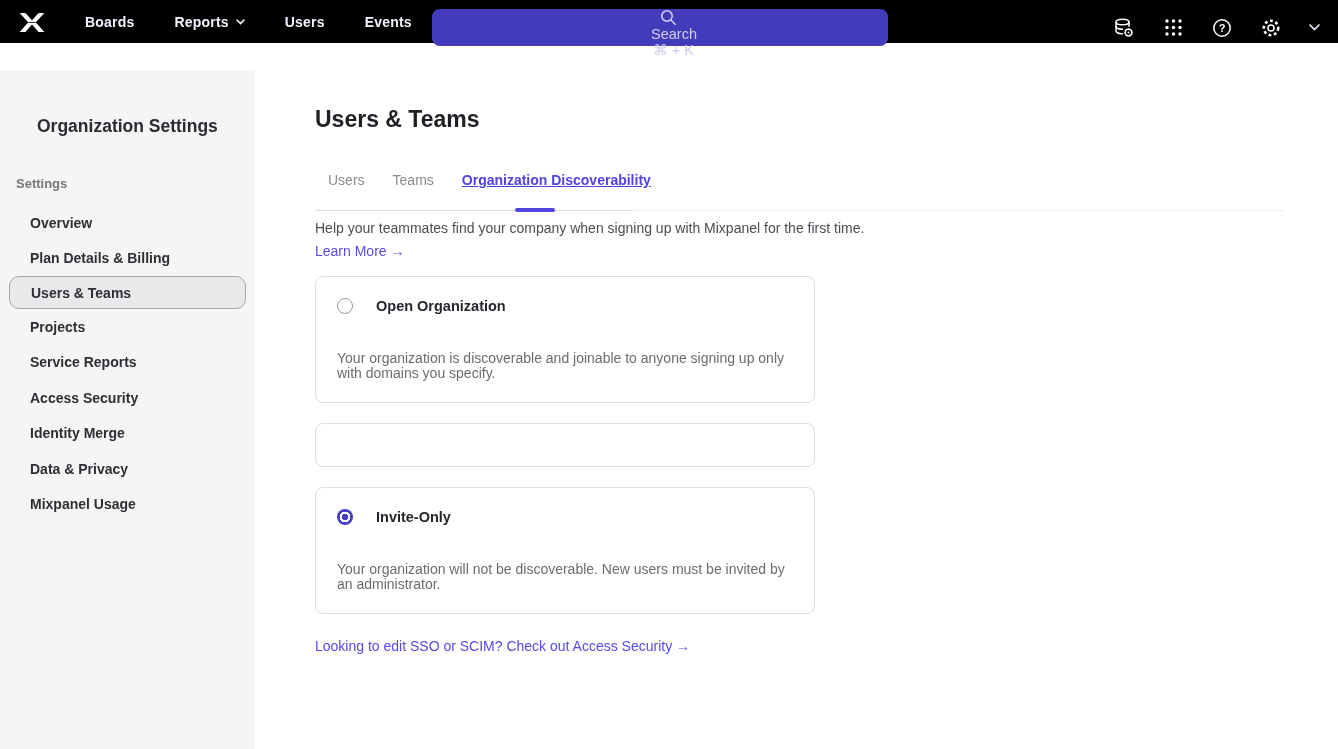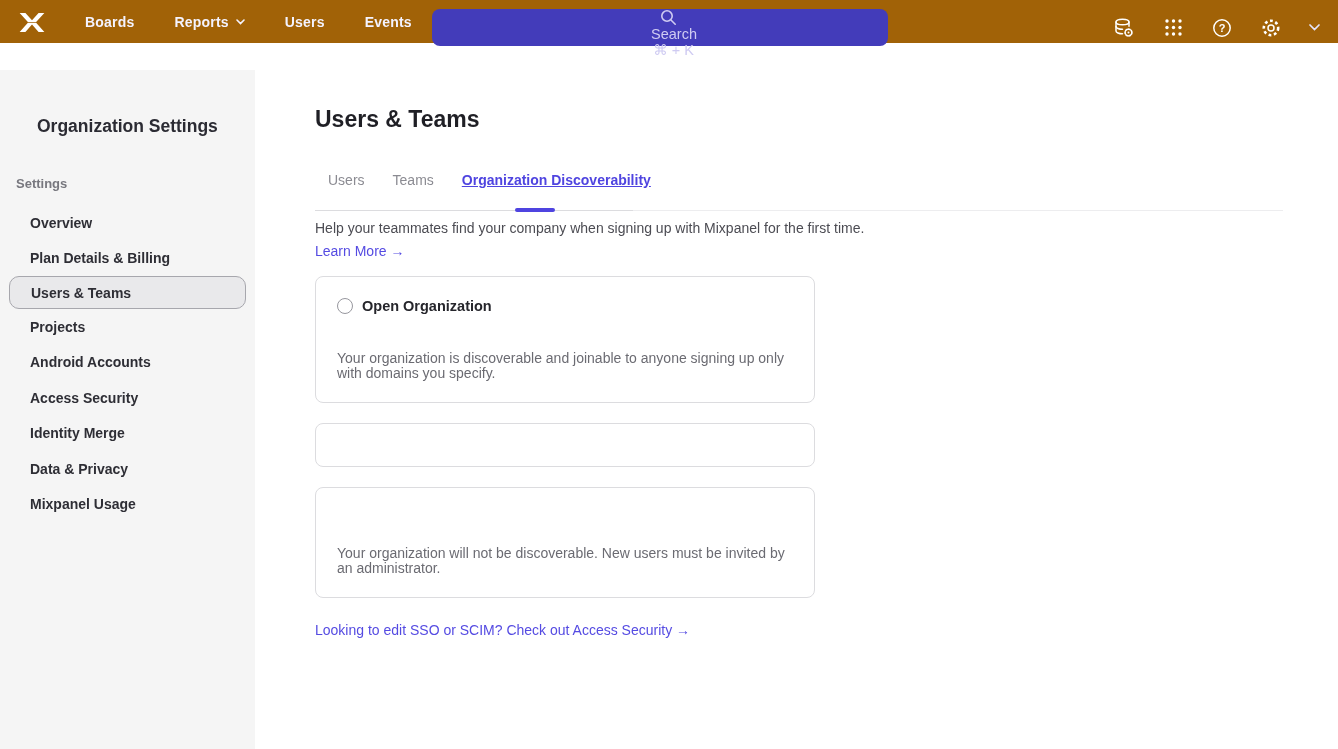--- a/index.html
+++ b/index.html
@@ -1,21 +1,21 @@
 <!DOCTYPE html>
 <html><head>
 <meta charset="utf-8">
 <style>
   * { margin:0; padding:0; box-sizing:border-box; }
   html,body { width:1338px; height:749px; overflow:hidden; background:#fff;
     font-family:"Liberation Sans", sans-serif; }
 
   
   .topnav { position:absolute; top:0; left:0; width:1338px; height:43px;
-    background:#a16207; display:flex; align-items:center; color:#fff; z-index:5; }
+    background:#000000; display:flex; align-items:center; color:#fff; z-index:5; }
   .logo { margin-left:17px; width:30px; height:26px; display:flex; align-items:center; justify-content:center; cursor:pointer; }
   .nav-links { display:flex; align-items:center; gap:40px; margin-left:38px; }
   .nav-link { font-size:14px; font-weight:600; color:#f4f3ff; letter-spacing:.2px;
     display:flex; align-items:center; gap:7px; cursor:pointer; }
   .search { position:absolute; left:432px; top:9px; width:456px; height:37px;
     background:#433cba; border-radius:8px; display:flex; align-items:center;
     padding-left:17px; cursor:text;flex-direction:column; }
   .search-label { color:#cfcbf2; font-size:14.5px; margin-left:11px; }
   .search-shortcut { color:#cfcbf2; font-size:14.5px; margin-left:10px; }
   .nav-right { position:absolute; right:18px; top:0; height:55px;
@@ -54,21 +54,21 @@
     text-decoration:none; cursor:pointer; }
 
   .option-card { margin-top:16px; width:500px; border:1px solid #dcdcdf;
     border-radius:8px; background:#fff; padding:21px 20px 21px 21px; }
   .option-card + .option-card { margin-top:20px; }
   .option-head { display:flex; align-items:center; cursor:pointer; }
   .radio { width:16px; height:16px; border-radius:50%; flex:none;
     border:1.5px solid #97979e; background:#fff; cursor:pointer; }
   .radio.selected { border:none;
     background:radial-gradient(circle, #473ecf 0 3.2px, #ffffff 3.2px 5.2px, #473ecf 5.2px 8px); }
-  .option-label { margin-left:9px; font-size:14.5px; font-weight:700; color:#26262c; }
+  .option-label { margin-left:23px; font-size:14.5px; font-weight:700; color:#26262c; }
   .option-desc { margin-top:37px; font-size:14px; color:#6b6b72; line-height:15px; }
 
   .footer-link { display:inline-block; margin-top:24px; font-size:14px; color:#554be2;
     text-decoration:none; cursor:pointer; }
 
   svg { display:block; }
 </style>
 </head>
 <body>
 
@@ -157,21 +157,21 @@
 </header>
 
 <aside class="sidebar">
   <h2 class="side-title">Organization Settings</h2>
   <div class="side-section">Settings</div>
   <ul class="side-list">
     <li class="side-item">Overview</li>
     <li class="side-item">Plan Details &amp; Billing</li>
     <li class="side-item active">Users &amp; Teams</li>
     <li class="side-item">Projects</li>
-    <li class="side-item">Android Accounts</li>
+    <li class="side-item">Service Reports</li>
     <li class="side-item">Access Security</li>
     <li class="side-item">Identity Merge</li>
     <li class="side-item">Data &amp; Privacy</li>
     <li class="side-item">Mixpanel Usage</li>
   </ul>
 </aside>
 
 <main class="main">
   <h1 class="page-title">Users &amp; Teams</h1>
 
@@ -193,17 +193,21 @@
       <span class="radio"></span>
       <span class="option-label">Open Organization</span>
     </div>
     <p class="option-desc">Your organization is discoverable and joinable to anyone signing up only with domains you specify.</p>
   </div>
 
   <div class="option-card">
   </div>
 
   <div class="option-card">
+    <div class="option-head">
+      <span class="radio selected"></span>
+      <span class="option-label">Invite-Only</span>
+    </div>
     <p class="option-desc">Your organization will not be discoverable. New users must be invited by an administrator.</p>
   </div>
 
   <a class="footer-link">Looking to edit SSO or SCIM? Check out Access Security →</a>
 </main>
 
 </body></html>

